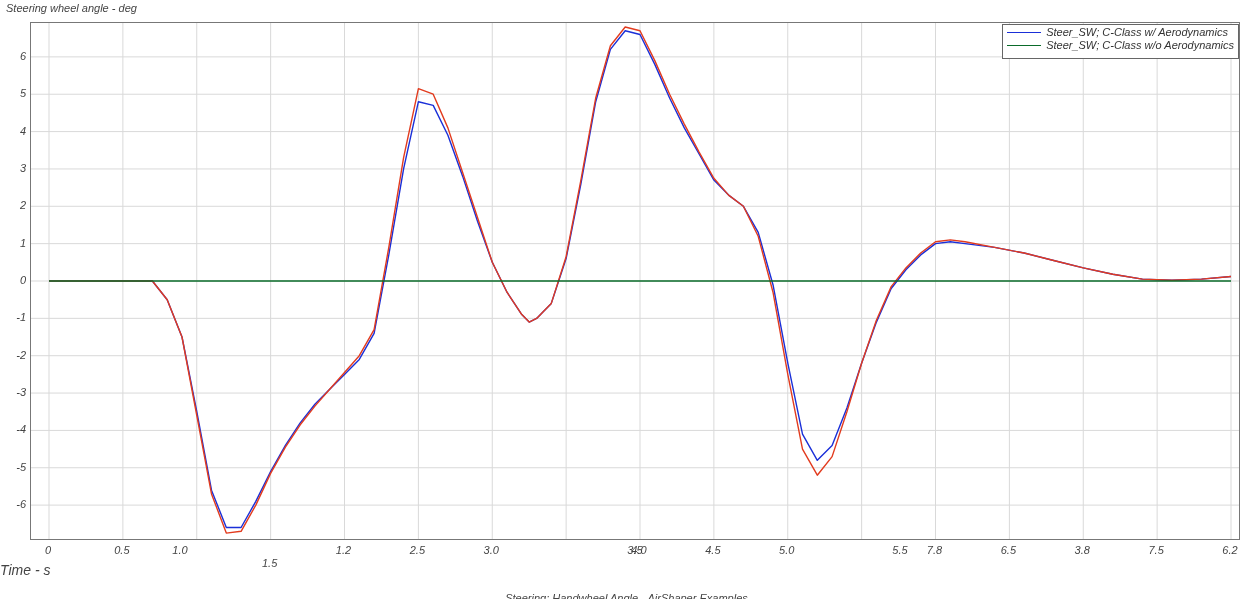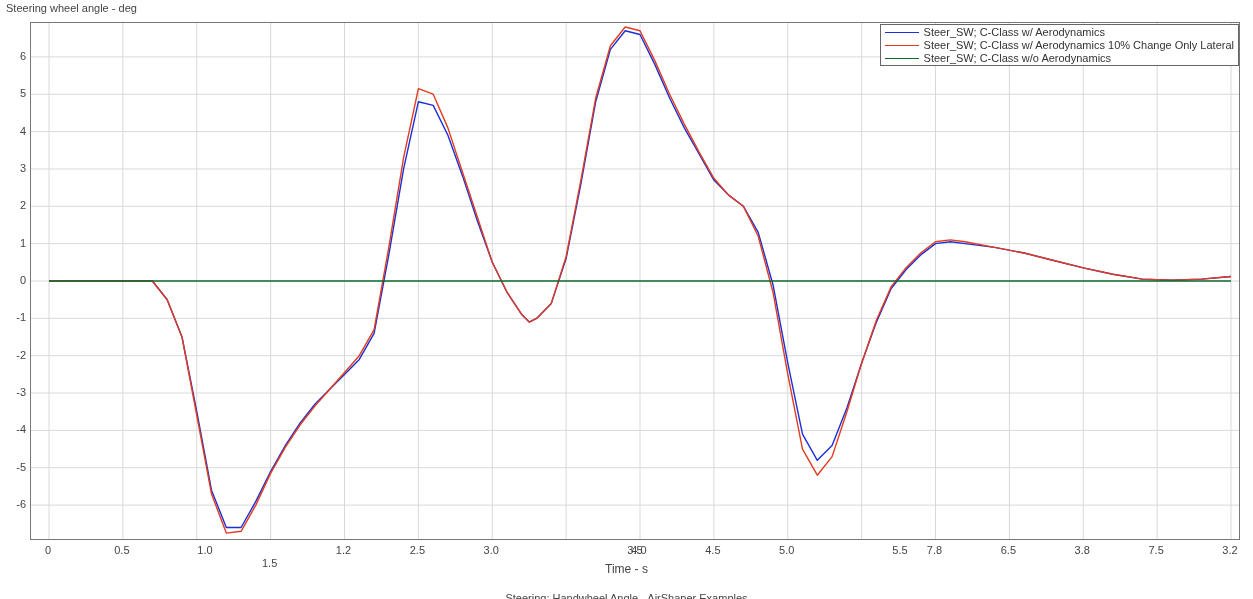--- a/index.html
+++ b/index.html
@@ -7,20 +7,21 @@
     padding: 0;
     background: #fff;
     font-family: Arial, Helvetica, sans-serif;
     color: #333;
     width: 1253px;
   }
   .wrap {
     position: relative;
     width: 1253px;
     height: 599px;
+    font-style: italic;
   }
   .ylabel {
     position: absolute;
     left: 6px;
     top: 2px;
     font-size: 11px;
     color: #444;
   }
   .plot-outer {
     position: absolute;
@@ -53,41 +54,41 @@
     top: 544px;
     font-size: 11px;
     color: #444;
     transform: translateX(-50%);
   }
   .xlabel {
     position: absolute;
     left: 0;
     right: 0;
     top: 562px;
-    text-align: center;
-    font-size: 12px;
+    text-align: left;
+    font-size: 14px;
     color: #444;
   }
   .subtitle {
     position: absolute;
     left: 0;
     right: 0;
     top: 592px;
     text-align: center;
     font-size: 11px;
     color: #444;
   }
   .legend {
     position: absolute;
     top: 24px;
     right: 14px;
     border: 1px solid #666;
     background: #fff;
     font-size: 11px;
-    padding: 1px 4px 0 4px;
+    padding: 1px 4px 6px 4px;
   }
   .legend-row {
     display: flex;
     align-items: center;
     gap: 5px;
     line-height: 13px;
     white-space: nowrap;
   }
   .legend-swatch {
     width: 34px;
@@ -139,24 +140,20 @@
         <path d="M18.0 258.0 L91.9 258.0 L121.4 258.0 L136.2 258.0 L151.0 258.0 L165.8 258.0 L180.5 258.0 L195.3 258.0 L210.1 258.0 L224.8 258.0 L239.6 258.0 L254.4 258.0 L269.2 258.0 L283.9 258.0 L298.7 258.0 L313.5 258.0 L328.3 258.0 L343.1 258.0 L357.8 258.0 L372.6 258.0 L387.4 258.0 L402.2 258.0 L416.9 258.0 L431.7 258.0 L446.5 258.0 L461.3 258.0 L476.0 258.0 L490.8 258.0 L498.2 258.0 L505.6 258.0 L520.3 258.0 L535.1 258.0 L549.9 258.0 L564.7 258.0 L579.4 258.0 L594.2 258.0 L609.0 258.0 L623.8 258.0 L638.6 258.0 L653.3 258.0 L668.1 258.0 L682.9 258.0 L697.6 258.0 L712.4 258.0 L727.2 258.0 L742.0 258.0 L756.8 258.0 L771.5 258.0 L786.3 258.0 L801.1 258.0 L815.9 258.0 L830.6 258.0 L845.4 258.0 L860.2 258.0 L874.9 258.0 L889.7 258.0 L904.5 258.0 L919.3 258.0 L934.1 258.0 L963.6 258.0 L993.1 258.0 L1022.7 258.0 L1052.3 258.0 L1081.8 258.0 L1111.4 258.0 L1140.9 258.0 L1170.5 258.0 L1200.0 258.0 " fill="none" stroke="#0a6b2a" stroke-width="1.4" stroke-linejoin="round"></path>
       </svg>
   </div>
 
   <div class="legend">
     <div class="legend-row">
       <span class="legend-swatch" id="sw0" style="border-top-color: rgb(26, 47, 216);"></span>
       <span>Steer_SW; C-Class w/ Aerodynamics</span>
     </div>
     <div class="legend-row">
-      <span class="legend-swatch" id="sw1" style="border-top-color: rgb(226, 59, 30);"></span>
-      <span>Steer_SW; C-Class w/ Aerodynamics 10% Change Only Lateral</span>
-    </div>
-    <div class="legend-row">
       <span class="legend-swatch" id="sw2" style="border-top-color: rgb(10, 107, 42);"></span>
       <span>Steer_SW; C-Class w/o Aerodynamics</span>
     </div>
   </div>
 
   <div class="xlabel">Time - s</div>
   <div class="subtitle">Steering: Handwheel Angle - AirShaper Examples</div>
 
 <div class="tick-y" style="top: 504.118px;">-6</div>
     <div class="tick-y" style="top: 466.765px;">-5</div>
@@ -166,28 +163,28 @@
     <div class="tick-y" style="top: 317.353px;">-1</div>
     <div class="tick-y" style="top: 280px;">0</div>
     <div class="tick-y" style="top: 242.647px;">1</div>
     <div class="tick-y" style="top: 205.294px;">2</div>
     <div class="tick-y" style="top: 167.941px;">3</div>
     <div class="tick-y" style="top: 130.588px;">4</div>
     <div class="tick-y" style="top: 93.2353px;">5</div>
     <div class="tick-y" style="top: 55.8824px;">6</div>
     <div class="tick-x" style="left: 48px;">0</div>
     <div class="tick-x" style="left: 121.875px;">0.5</div>
-    <div class="tick-x" style="left: 205px;">1.0</div>
+    <div class="tick-x" style="left: 180px;">1.0</div>
     <div class="tick-x" style="left: 269.625px; margin-top: 13px;">1.5</div>
     <div class="tick-x" style="left: 343.5px;">1.2</div>
     <div class="tick-x" style="left: 417.375px;">2.5</div>
     <div class="tick-x" style="left: 491.25px;">3.0</div>
     <div class="tick-x" style="left: 595px; margin-left: 40px;">3.5</div>
     <div class="tick-x" style="left: 639px;">4.0</div>
     <div class="tick-x" style="left: 712.875px;">4.5</div>
     <div class="tick-x" style="left: 786.75px;">5.0</div>
     <div class="tick-x" style="left: 900px;">5.5</div>
     <div class="tick-x" style="left: 934.5px;">7.8</div>
     <div class="tick-x" style="left: 1008.38px;">6.5</div>
     <div class="tick-x" style="left: 1082.25px;">3.8</div>
     <div class="tick-x" style="left: 1156.12px;">7.5</div>
-    <div class="tick-x" style="left: 1230px;">3.2</div>
+    <div class="tick-x" style="left: 1230px;">6.2</div>
   </div>
 
 </body></html>

